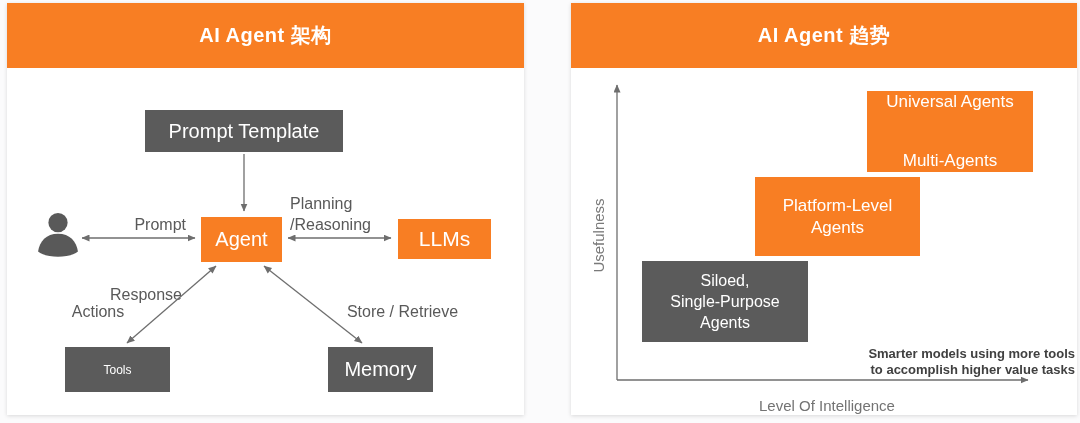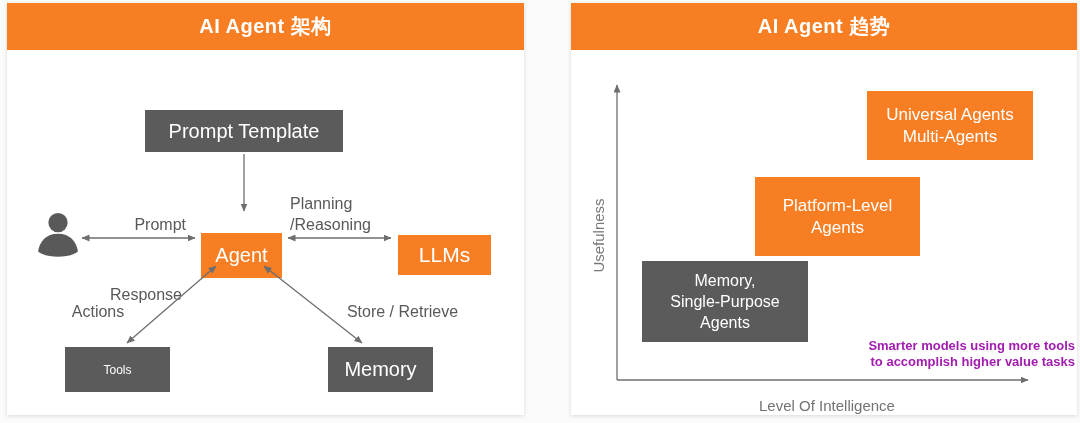--- a/index.html
+++ b/index.html
@@ -8,37 +8,37 @@
     background:#fbfbfc;
     font-family:"Liberation Sans","DejaVu Sans",sans-serif;
     overflow:hidden;
   }
   #stage{position:relative;width:1080px;height:423px;}
   .card{
     position:absolute;top:3px;background:#ffffff;
     box-shadow:0 1px 4px rgba(0,0,0,0.14);
   }
   .card-header{
-    height:47px;background:#F87E23;color:#ffffff;
+    height:65px;background:#F87E23;color:#ffffff;
     display:flex;align-items:center;justify-content:center;
     font-size:20px;font-weight:bold;letter-spacing:0.5px;
   }
   .node{
     position:absolute;display:flex;align-items:center;justify-content:center;
     color:#ffffff;text-align:center;
   }
   .node.gray{background:#5B5B5B;}
-  .node.orange{background:#F87E23;margin-top:16px;}
+  .node.orange{background:#F87E23;}
   .edge-label{
     position:absolute;color:#595959;font-size:16px;line-height:21px;
   }
   .axis-label{position:absolute;color:#7a7a7a;font-size:15px;}
   .annotation{
-    position:absolute;color:#a21caf;font-weight:bold;
-    font-size:13px;line-height:16px;text-align:right;
+    position:absolute;color:#404040;font-weight:bold;
+    font-size:13px;line-height:16px;text-align:right;margin-top:8px;
   }
   svg.overlay{position:absolute;left:0;top:0;pointer-events:none;}
   .stage-box{
     position:absolute;display:flex;flex-direction:column;
     align-items:center;justify-content:center;
     color:#ffffff;text-align:center;
   }
 </style>
 </head>
 <body>
@@ -89,29 +89,29 @@
   </div>
   <div class="edge-label" style="left:340px;top:301px;width:125px;text-align:center;">
     <span>Store / Retrieve</span>
   </div>
 
   <div class="card" style="left:571px;width:506px;height:412px;">
     <div class="card-header">AI Agent 趋势</div>
   </div>
 
   <div class="stage-box" style="left:642px;top:261px;width:166px;height:81px;background:#5B5B5B;font-size:16px;line-height:21px;">
-    <div>Memory,</div>
+    <div>Siloed,</div>
     <div>Single-Purpose</div>
     <div>Agents</div>
   </div>
   <div class="stage-box" style="left:755px;top:177px;width:165px;height:79px;background:#F87E23;font-size:17px;line-height:22px;">
     <div>Platform-Level</div>
     <div>Agents</div>
   </div>
-  <div class="stage-box" style="left:867px;top:91px;width:166px;height:69px;background:#F87E23;font-size:17px;line-height:22px;">
+  <div class="stage-box" style="left:867px;top:91px;width:166px;height:81px;background:#F87E23;font-size:17px;line-height:22px;justify-content:space-between;">
     <div>Universal Agents</div>
     <div>Multi-Agents</div>
   </div>
 
   <div class="axis-label" style="left:518px;top:227px;width:160px;text-align:center;transform:rotate(-90deg);">
     <span>Usefulness</span>
   </div>
   <div class="axis-label" style="left:727px;top:397px;width:200px;text-align:center;color:#737373;">
     <span>Level Of Intelligence</span>
   </div>

